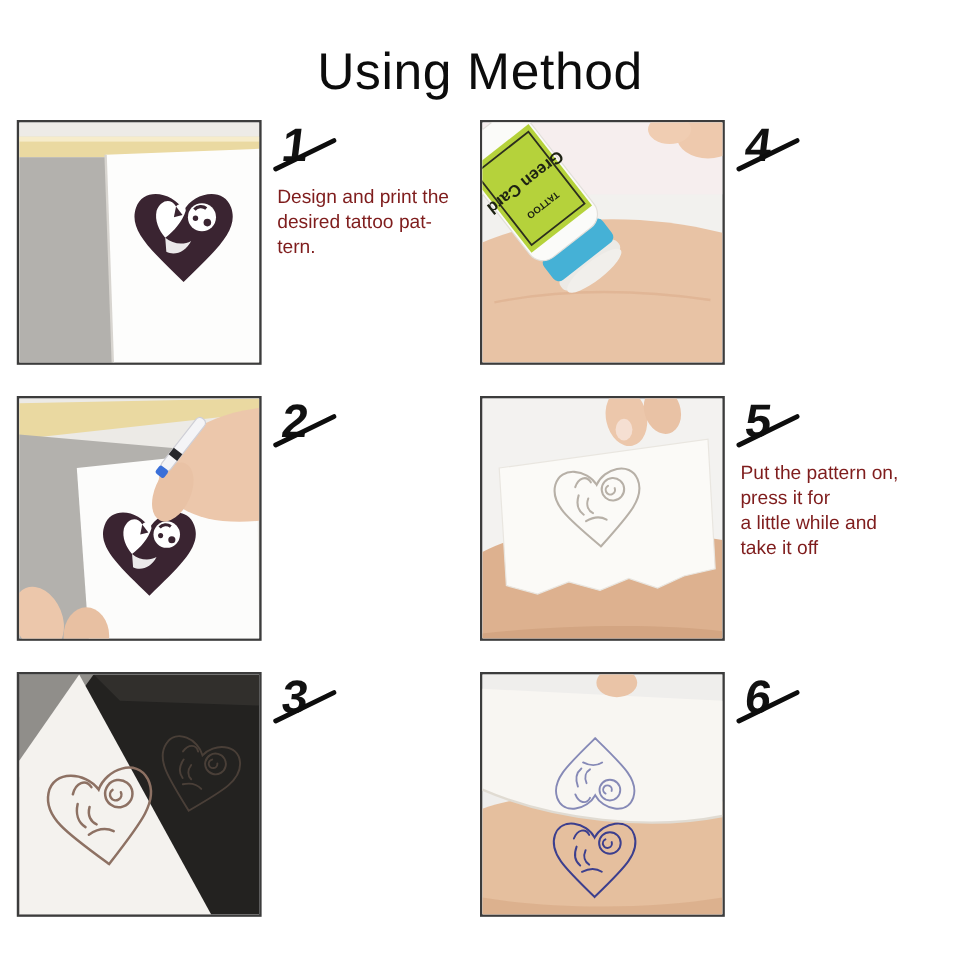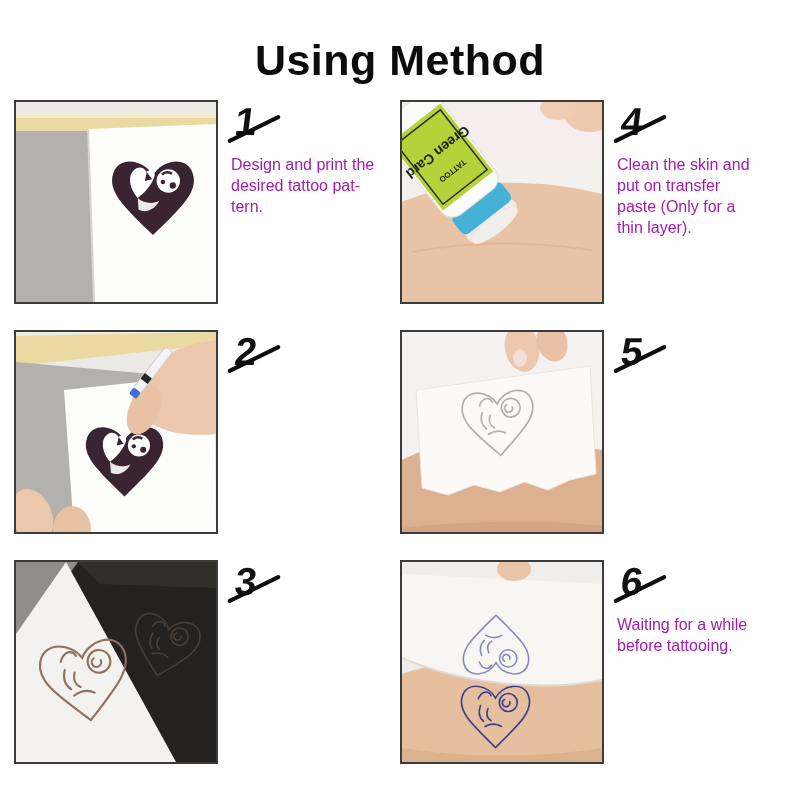--- a/index.html
+++ b/index.html
@@ -1,27 +1,27 @@
 <!DOCTYPE html>
 <html><head>
 <meta charset="utf-8">
 <style>
   * { margin:0; padding:0; box-sizing:border-box; }
   html,body { width:800px; background:#ffffff; font-family:"Liberation Sans", sans-serif; color:#111; }
   .page { width:800px; height:800px; background:#fff; overflow:hidden; }
-  .title { text-align:center; font-size:43px; font-weight:bold; letter-spacing:0.5px; padding-top:36px; height:100px; color:#0c0c0c; }
+  .title { text-align:center; font-size:43px; font-weight:normal; letter-spacing:0.5px; padding-top:36px; height:100px; color:#0c0c0c; }
   .grid { display:grid; grid-template-columns:386px 386px; row-gap:26px; padding:0 14px; }
   .cell { display:flex; align-items:flex-start; }
   .photo { width:204px; height:204px; border:2px solid #3c3c3c; background:#eee; flex:none; }
   .photo svg { display:block; width:200px; height:200px; }
   .caption { margin-left:13px; width:172px; }
   .step-num { position:relative; height:54px; font-size:39px; font-weight:bold; line-height:44px; }
   .step-num .digit { display:inline-block; transform:skewX(-7deg); padding-left:4px; }
   .step-num .slash { position:absolute; left:-6px; top:27px; width:58px; height:4px; background:#0d0d0d; border-radius:2px; transform:rotate(-26deg); }
-  .step-text { font-size:16px; line-height:1.32; white-space:pre-line; color:#a21caf; }
+  .step-text { font-size:16px; line-height:1.32; white-space:pre-line; color:#7f1d1d; }
   .defs-holder { position:absolute; width:0; height:0; overflow:hidden; }
 </style>
 </head>
 <body>
 
 <svg class="defs-holder" aria-hidden="true">
   <defs>
     <g id="hw-fill">
       <path d="M50,24 C41,7 13,1 6,21 C-1,41 17,58 50,90 C83,58 101,41 94,21 C87,1 59,7 50,24 Z" fill="#3a2431"></path>
       <circle cx="67" cy="30" r="13" fill="#ffffff"></circle>
@@ -93,24 +93,20 @@
           </g>
           <ellipse cx="188" cy="12" rx="26" ry="18" fill="#eec9ad"></ellipse>
           <ellipse cx="156" cy="6" rx="18" ry="12" fill="#f0cdb2"></ellipse>
         </svg>
       </div>
       <div class="caption">
         <div class="step-num">
           <span class="digit">4</span>
           <span class="slash"></span>
         </div>
-        <div class="step-text">Clean the skin and
-put on transfer
-paste (Only for a
-thin layer).</div>
       </div>
     </div>
 
     <div class="cell">
       <div class="photo">
         <svg viewBox="0 0 200 200">
           <rect width="200" height="200" fill="#eceae6"></rect>
           <polygon points="0,4 200,0 200,12 0,34" fill="#ead9a1"></polygon>
           <polygon points="0,30 135,42 125,200 0,200" fill="#b3b1ad"></polygon>
           <polygon points="48,58 198,42 200,200 58,200" fill="#fcfcfb"></polygon>
@@ -145,20 +141,24 @@
           <ellipse cx="120" cy="16" rx="17" ry="24" fill="#ecc7ab" transform="rotate(-12 120 16)"></ellipse>
           <ellipse cx="150" cy="10" rx="15" ry="20" fill="#e9c2a5" transform="rotate(-18 150 10)"></ellipse>
           <ellipse cx="118" cy="26" rx="7" ry="9" fill="#f5dfd2"></ellipse>
         </svg>
       </div>
       <div class="caption">
         <div class="step-num">
           <span class="digit">5</span>
           <span class="slash"></span>
         </div>
+        <div class="step-text">Put the pattern on,
+press it for
+a little while and
+take it off</div>
       </div>
     </div>
 
     <div class="cell">
       <div class="photo">
         <svg viewBox="0 0 200 200">
           <rect width="200" height="200" fill="#232220"></rect>
           <polygon points="62,0 200,0 200,26 84,22" fill="#3a3835" opacity="0.6"></polygon>
           <polygon points="0,0 62,0 0,86" fill="#908e8a"></polygon>
           <polygon points="50,0 160,200 0,200 0,72" fill="#f4f2ee"></polygon>
@@ -185,19 +185,17 @@
           <path d="M0,96 C60,122 140,130 200,118" fill="none" stroke="#e0dbd2" stroke-width="2"></path>
           <use href="#hw-outline" transform="translate(58,118) scale(0.72,-0.72)" color="#6a6fa8" opacity="0.8"></use>
           <ellipse cx="112" cy="7" rx="17" ry="12" fill="#eac4a7"></ellipse>
         </svg>
       </div>
       <div class="caption">
         <div class="step-num">
           <span class="digit">6</span>
           <span class="slash"></span>
         </div>
-        <div class="step-text">Waiting for a while
-before tattooing.</div>
       </div>
     </div>
 
   </div>
 </div>
 
 </body></html>

